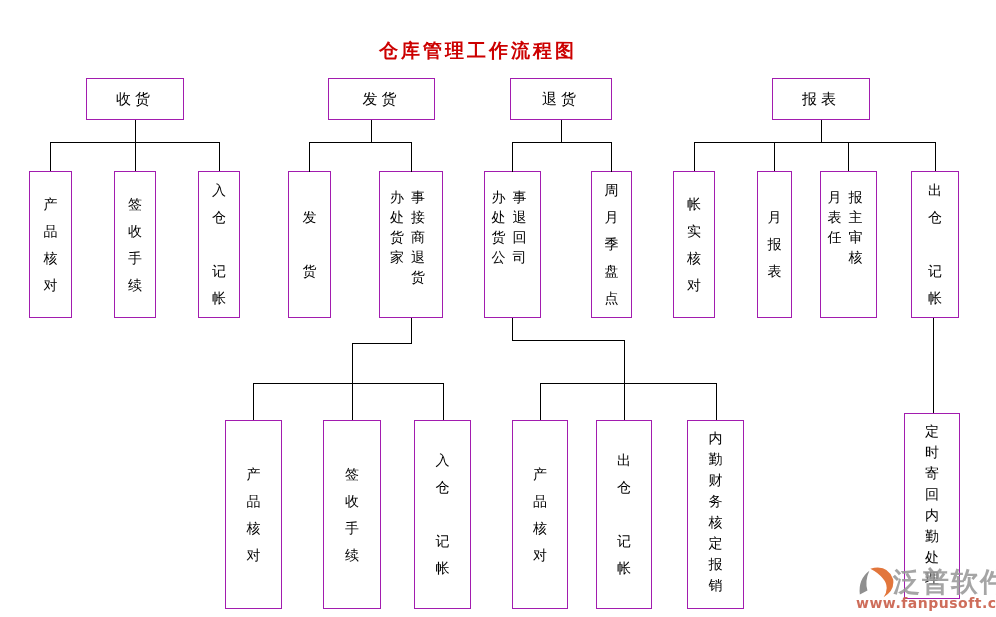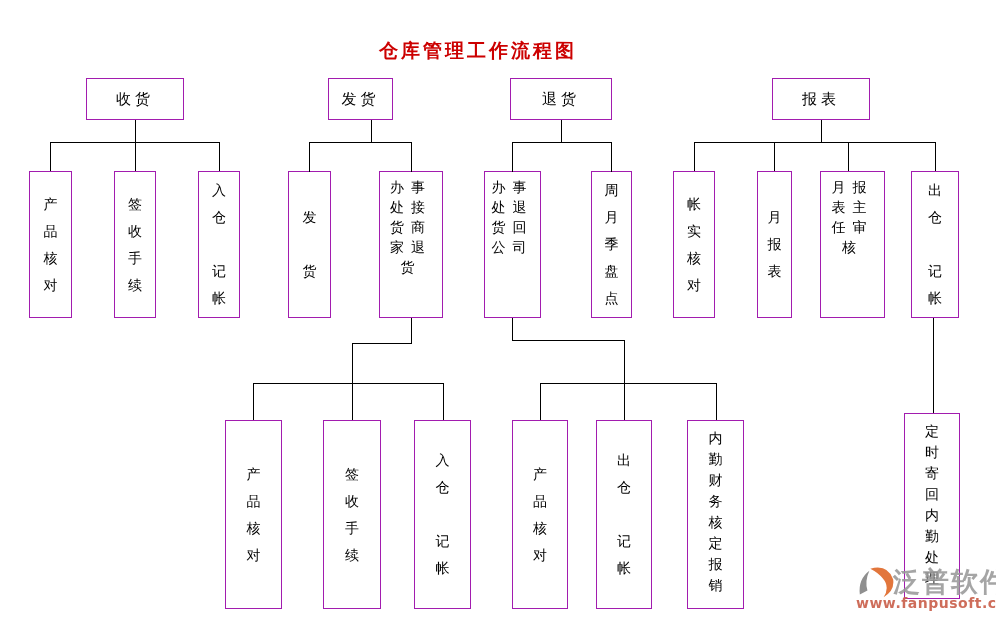--- a/index.html
+++ b/index.html
@@ -12,21 +12,21 @@
     position:absolute; left:372px; top:38px; width:212px; text-align:center;
     font-size:19px; font-weight:bold; letter-spacing:3px; color:#cc0000;
     white-space:nowrap;
   }
   .box {
     position:absolute; box-sizing:border-box; border:1px solid #a21caf;
     background:#ffffff; display:flex; align-items:center; justify-content:center;
     text-align:center; white-space:pre-line; font-size:14px; line-height:27px;
   }
   .hdr { font-size:15px; letter-spacing:4px; line-height:normal; }
-  .cols2 { align-items:flex-start; padding-top:5px; line-height:20px; letter-spacing:7px; }
+  .cols2 { align-items:flex-start; padding-top:15px; line-height:20px; letter-spacing:7px;text-align:right; }
   .tall8 { align-items:flex-start; padding-top:7px; line-height:21px; }
   .vl { position:absolute; width:1px; background:#000000; }
   .hl { position:absolute; height:1px; background:#000000; }
   .wm { position:absolute; pointer-events:none; z-index:5; }
   .wm-brand {
     left:893px; top:564px; font-size:27px; font-weight:bold; letter-spacing:2px;
     color:#999999; opacity:0.88; white-space:nowrap;
   }
   .wm-url {
     left:856px; top:595px; font-size:14px; font-weight:bold; letter-spacing:0.5px;
@@ -35,21 +35,21 @@
   .wm-logo { left:857px; top:565px; width:38px; height:36px; }
 </style>
 </head>
 <body>
 
 <div id="canvas">
 
   <div class="title">仓库管理工作流程图</div>
 
   <div class="box hdr" style="left:86px;top:78px;width:98px;height:42px">收货</div>
-  <div class="box hdr" style="left:328px;top:78px;width:65px;height:42px">发货</div>
+  <div class="box hdr" style="left:328px;top:78px;width:107px;height:42px">发货</div>
   <div class="box hdr" style="left:772px;top:78px;width:98px;height:42px">报表</div>
   <div class="box hdr" style="left:510px;top:78px;width:102px;height:42px">退货</div>
 
   <div class="box" style="left:29px;top:171px;width:43px;height:147px">产
 品
 核
 对</div>
   <div class="box" style="left:114px;top:171px;width:42px;height:147px">签
 收
 手
@@ -79,21 +79,21 @@
 盘
 点</div>
 
   <div class="box" style="left:673px;top:171px;width:42px;height:147px">帐
 实
 核
 对</div>
   <div class="box" style="left:757px;top:171px;width:35px;height:147px">月
 报
 表</div>
-  <div class="box cols2" style="left:820px;top:171px;width:65px;height:147px">月报
+  <div class="box cols2" style="left:820px;top:171px;width:57px;height:147px">月报
 表主
 任审
 核</div>
   <div class="box" style="left:911px;top:171px;width:48px;height:147px">出
 仓
 
 记
 帐</div>
 
   <div class="box" style="left:225px;top:420px;width:57px;height:189px">产

